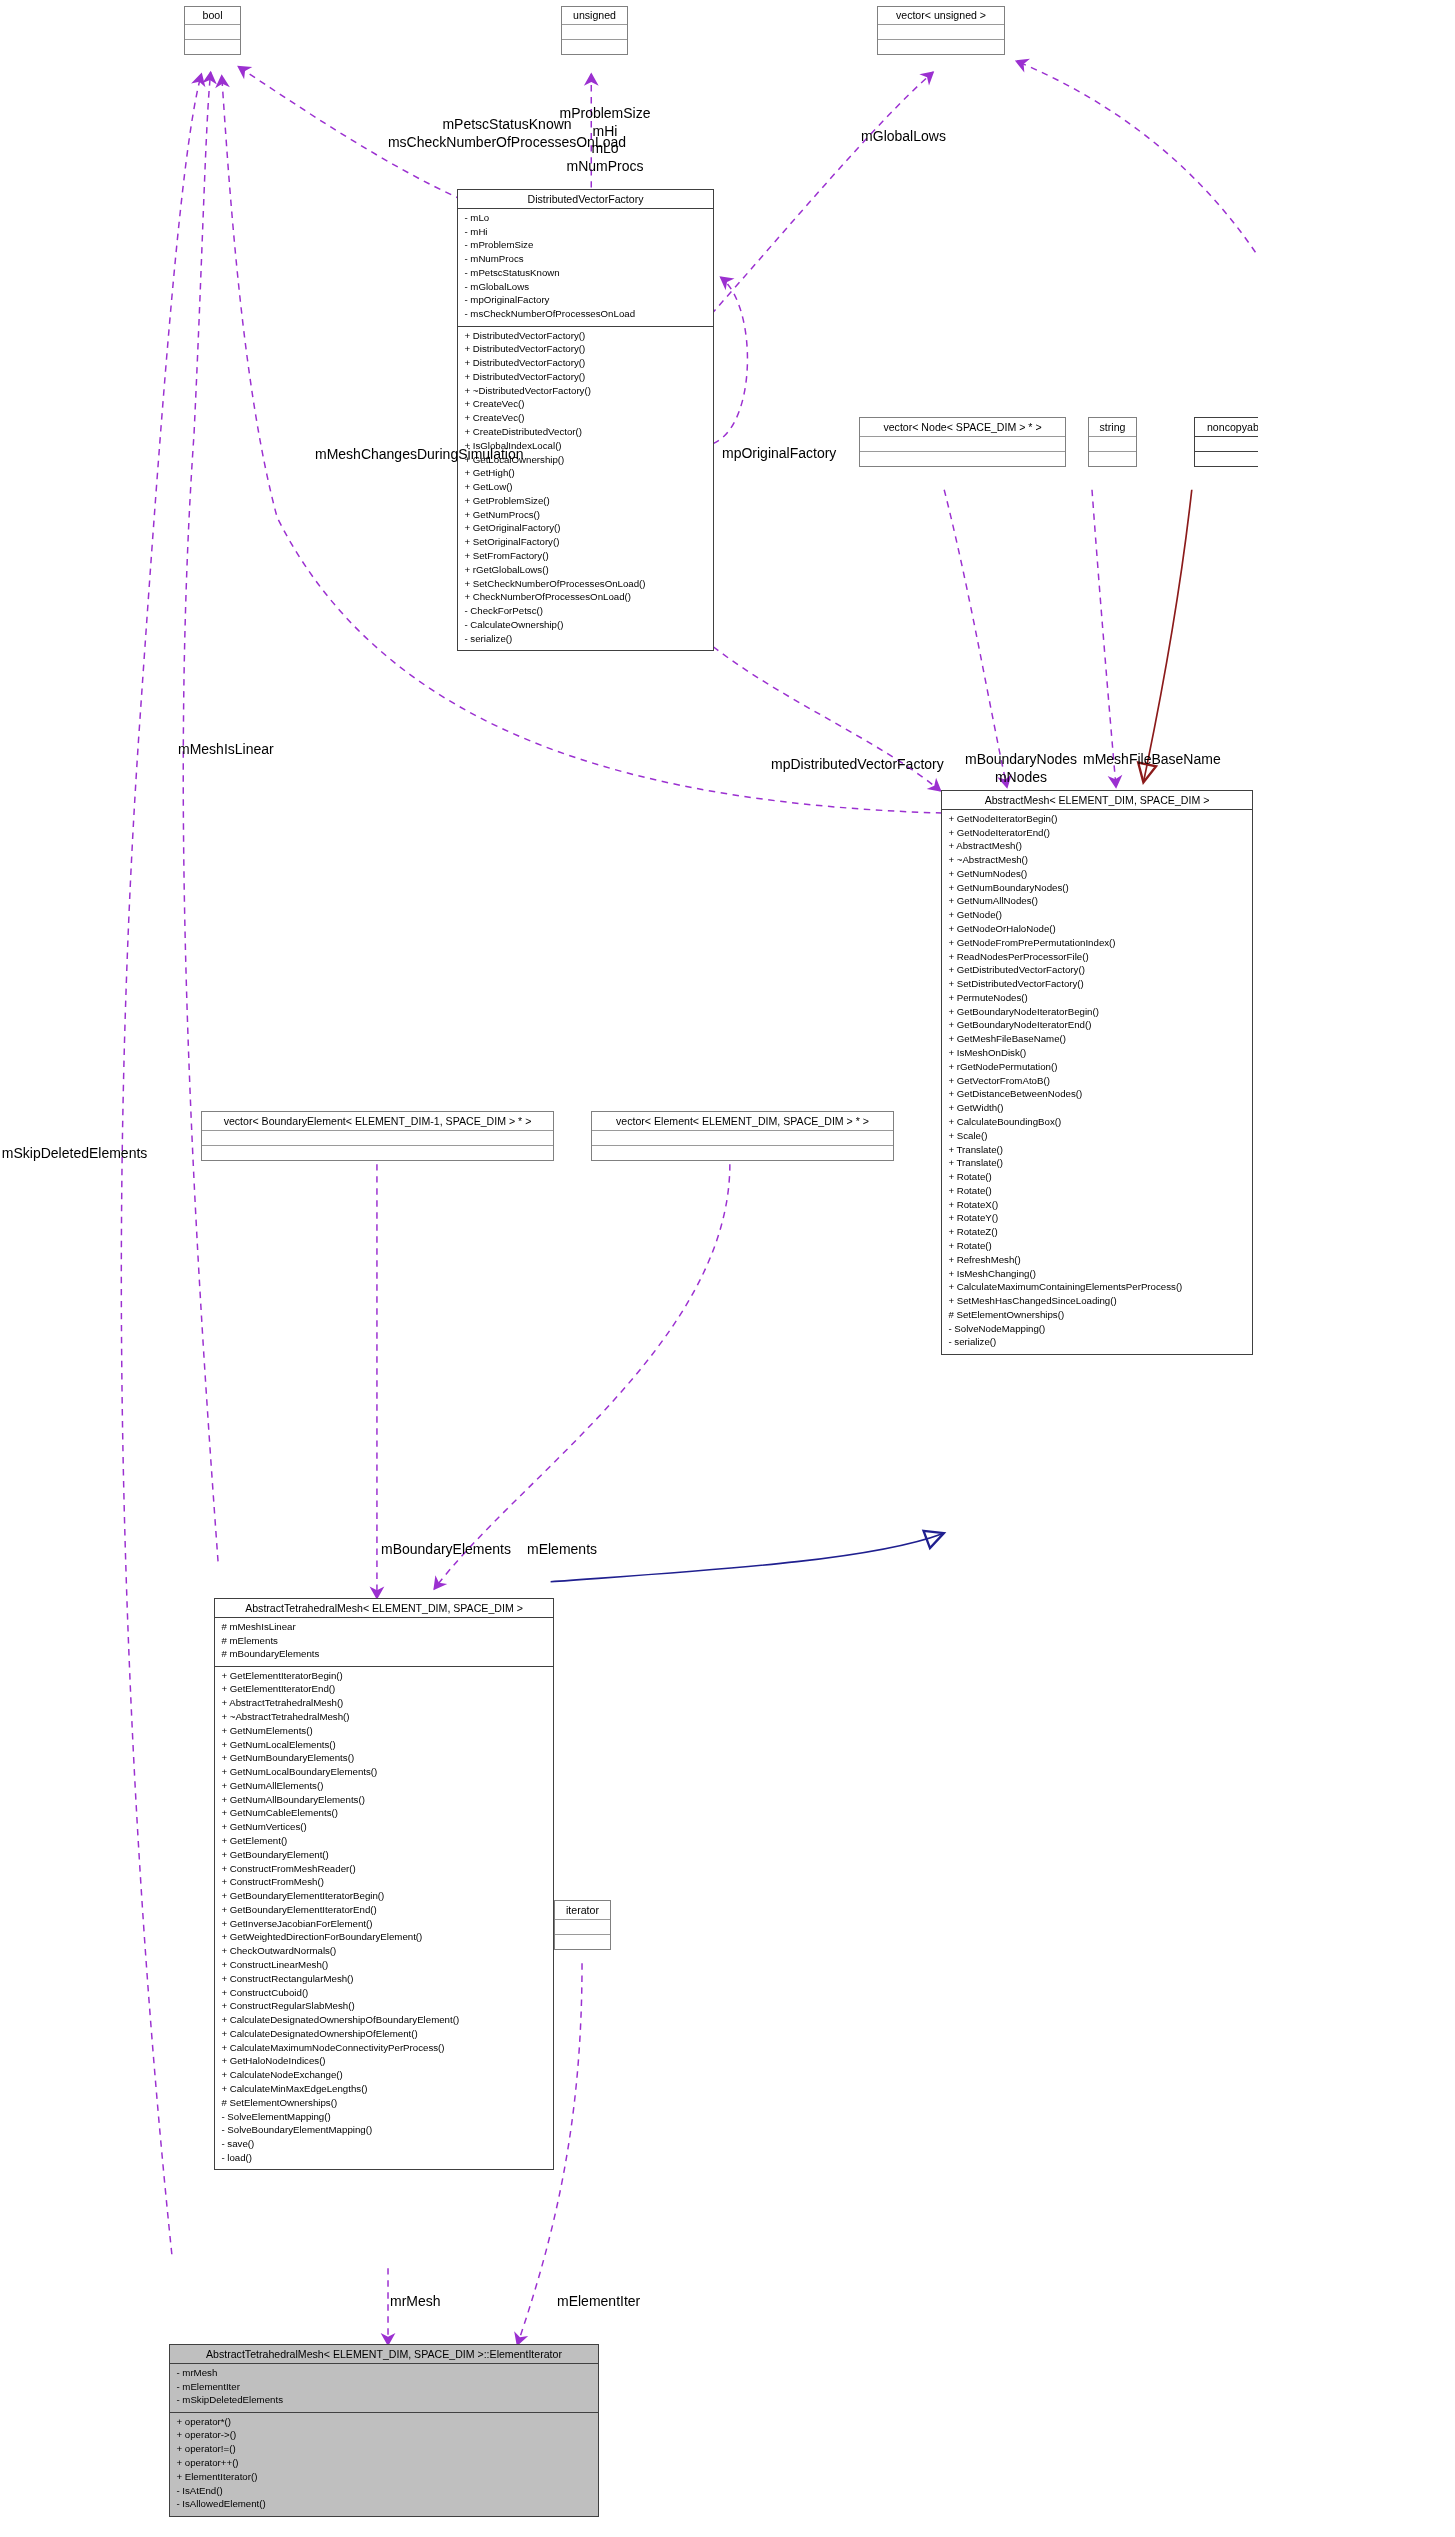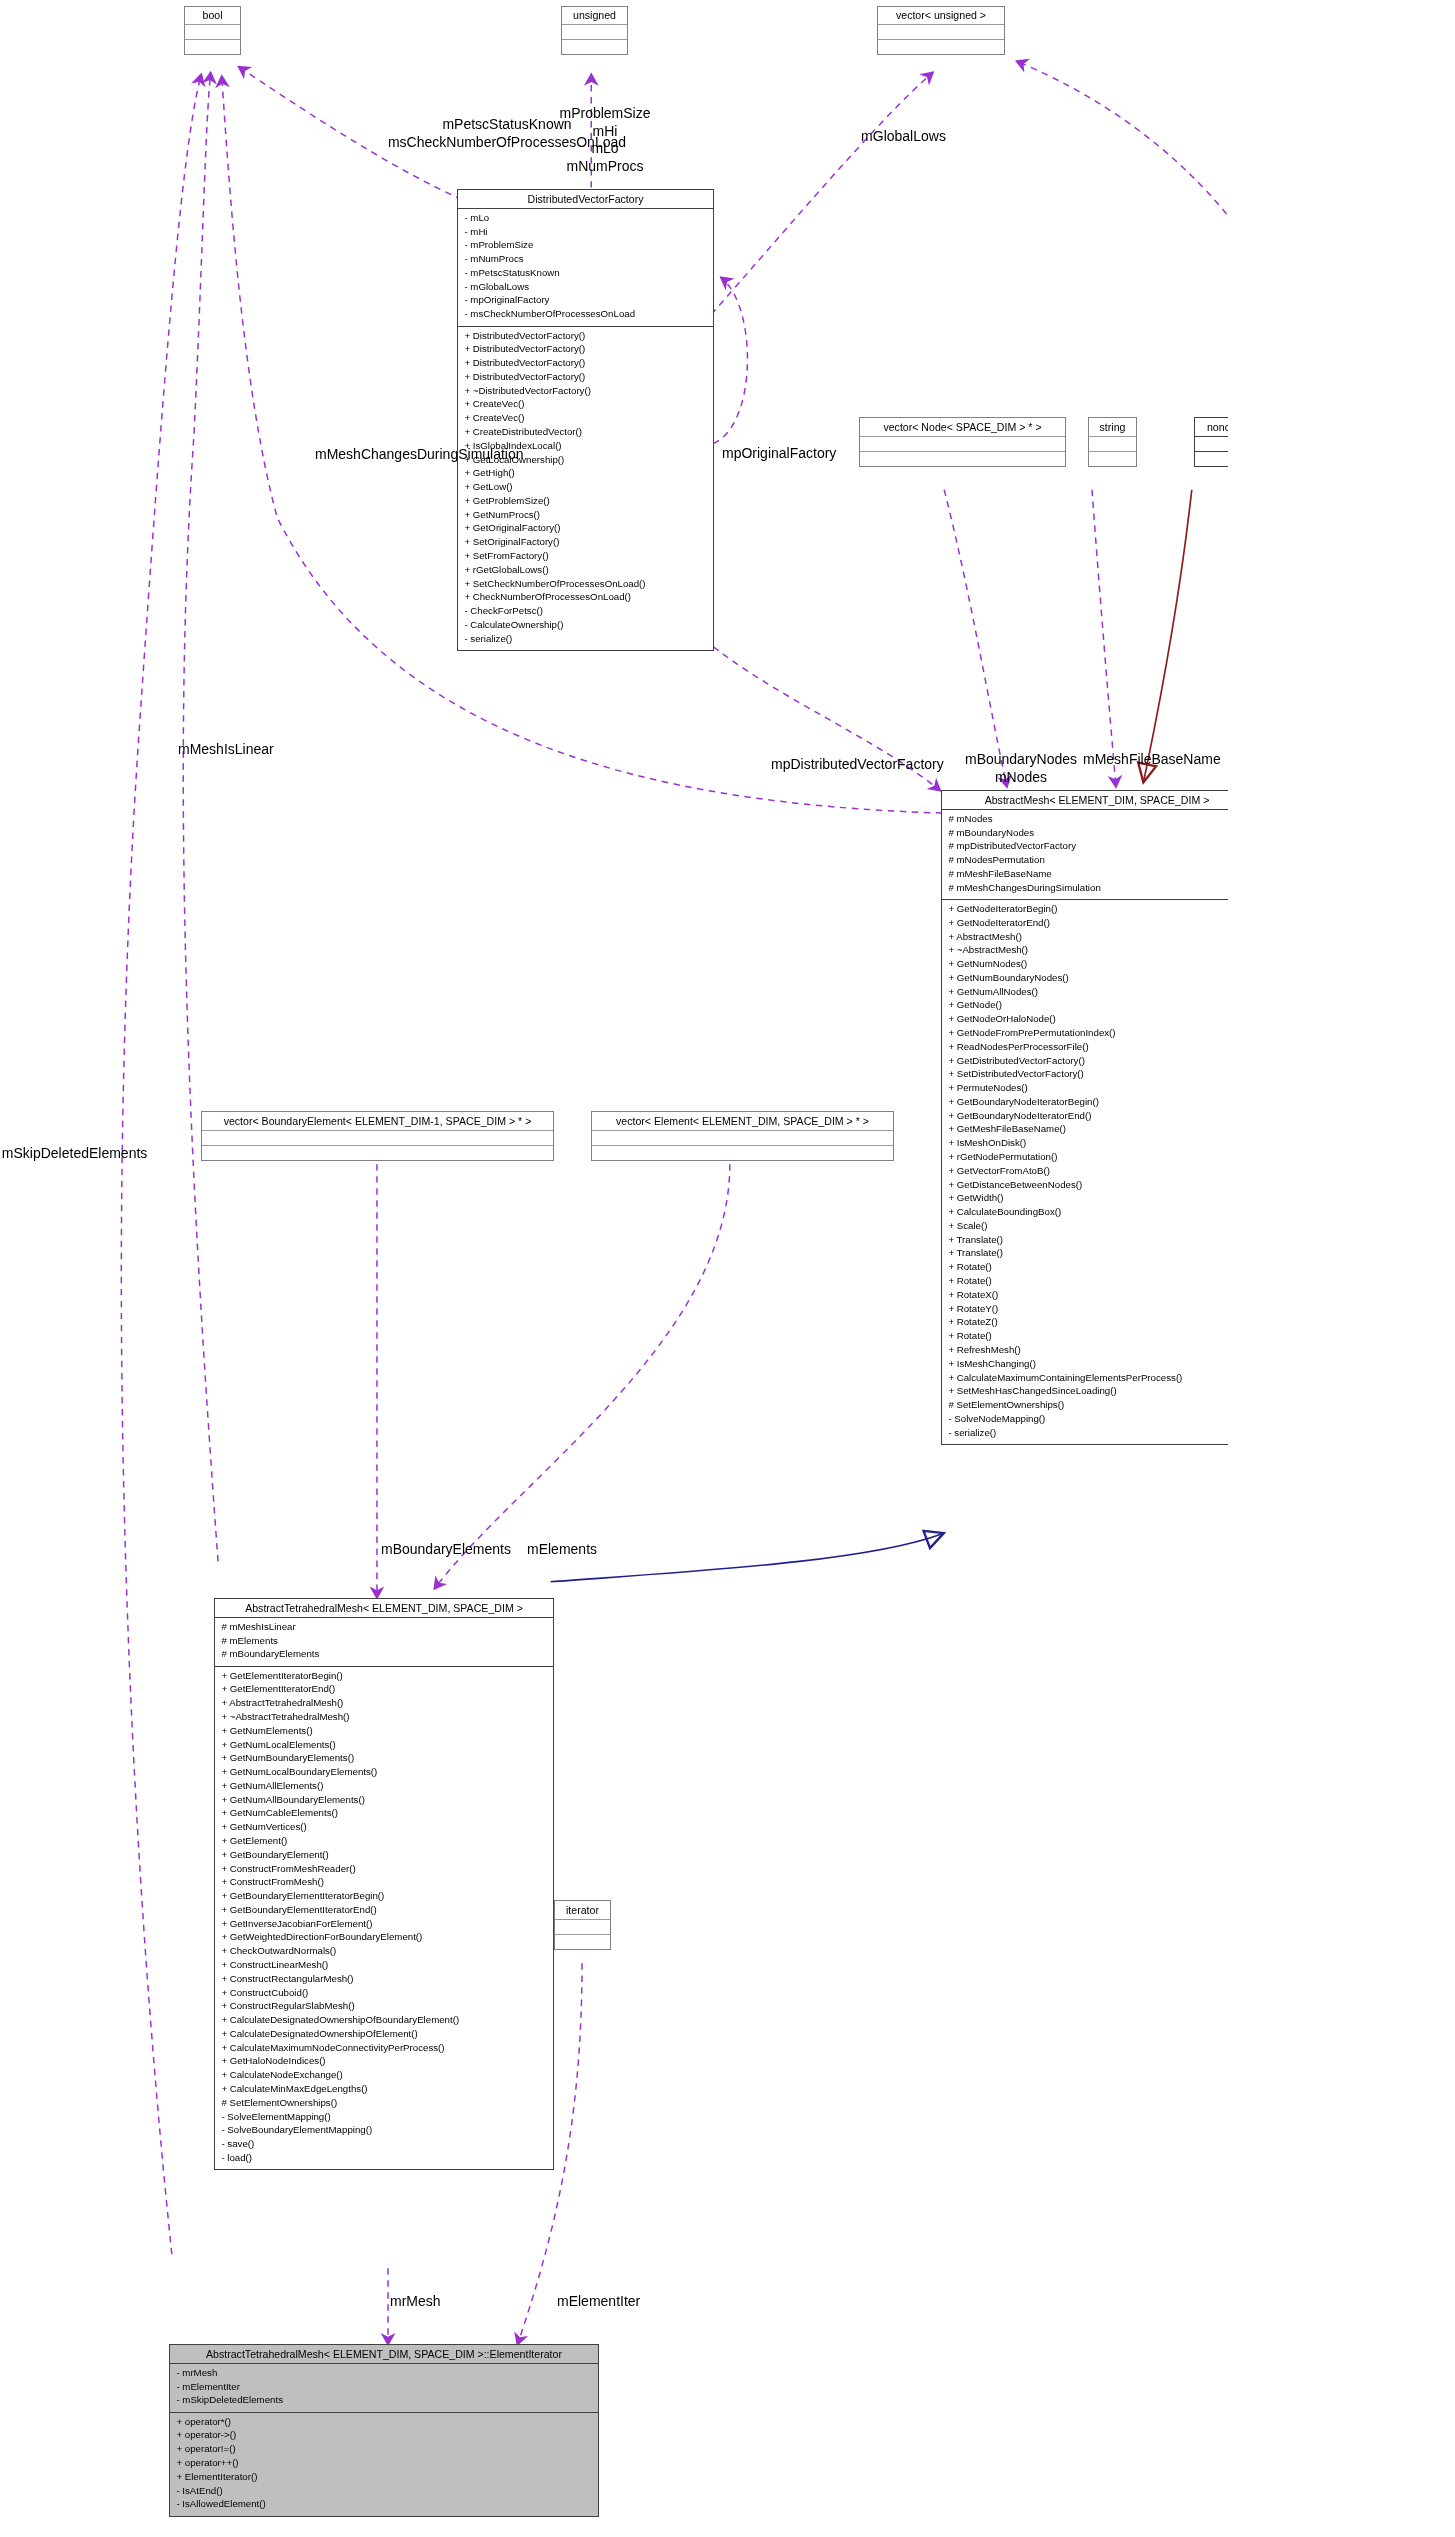--- a/index.html
+++ b/index.html
@@ -10,20 +10,21 @@
   body {
     font-family: "Liberation Sans", sans-serif;
     color: #000000;
   }
   #canvas {
     position: relative;
     width: 1228px;
     height: 2538px;
     overflow: hidden;
     background: #ffffff;
+    padding-left: 30px;
   }
   svg.edges {
     position: absolute;
     left: 0; top: 0;
     width: 1456px;
     height: 2538px;
     pointer-events: none;
   }
   .node {
     position: absolute;
@@ -195,28 +196,20 @@
   </div>
 
   <div class="node strong" style="left:1171px; top:417px; width:86px;margin-left:23px;">
     <div class="title">noncopyable</div>
     <div class="sec empty"></div>
     <div class="sec empty last"></div>
   </div>
 
   <div class="node strong" style="left:941px; top:790px; width:312px;">
     <div class="title">AbstractMesh&lt; ELEMENT_DIM, SPACE_DIM &gt;</div>
-    <div class="sec">
-      <div class="row"># mNodes</div>
-      <div class="row"># mBoundaryNodes</div>
-      <div class="row"># mpDistributedVectorFactory</div>
-      <div class="row"># mNodesPermutation</div>
-      <div class="row"># mMeshFileBaseName</div>
-      <div class="row"># mMeshChangesDuringSimulation</div>
-    </div>
     <div class="sec last">
       <div class="row">+ GetNodeIteratorBegin()</div>
       <div class="row">+ GetNodeIteratorEnd()</div>
       <div class="row">+ AbstractMesh()</div>
       <div class="row">+ ~AbstractMesh()</div>
       <div class="row">+ GetNumNodes()</div>
       <div class="row">+ GetNumBoundaryNodes()</div>
       <div class="row">+ GetNumAllNodes()</div>
       <div class="row">+ GetNode()</div>
       <div class="row">+ GetNodeOrHaloNode()</div>

